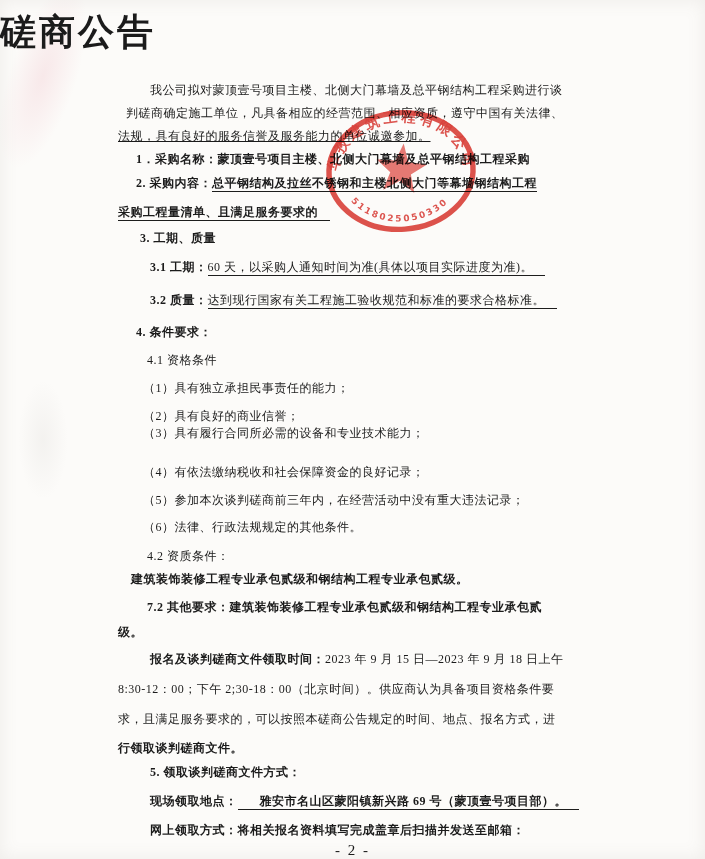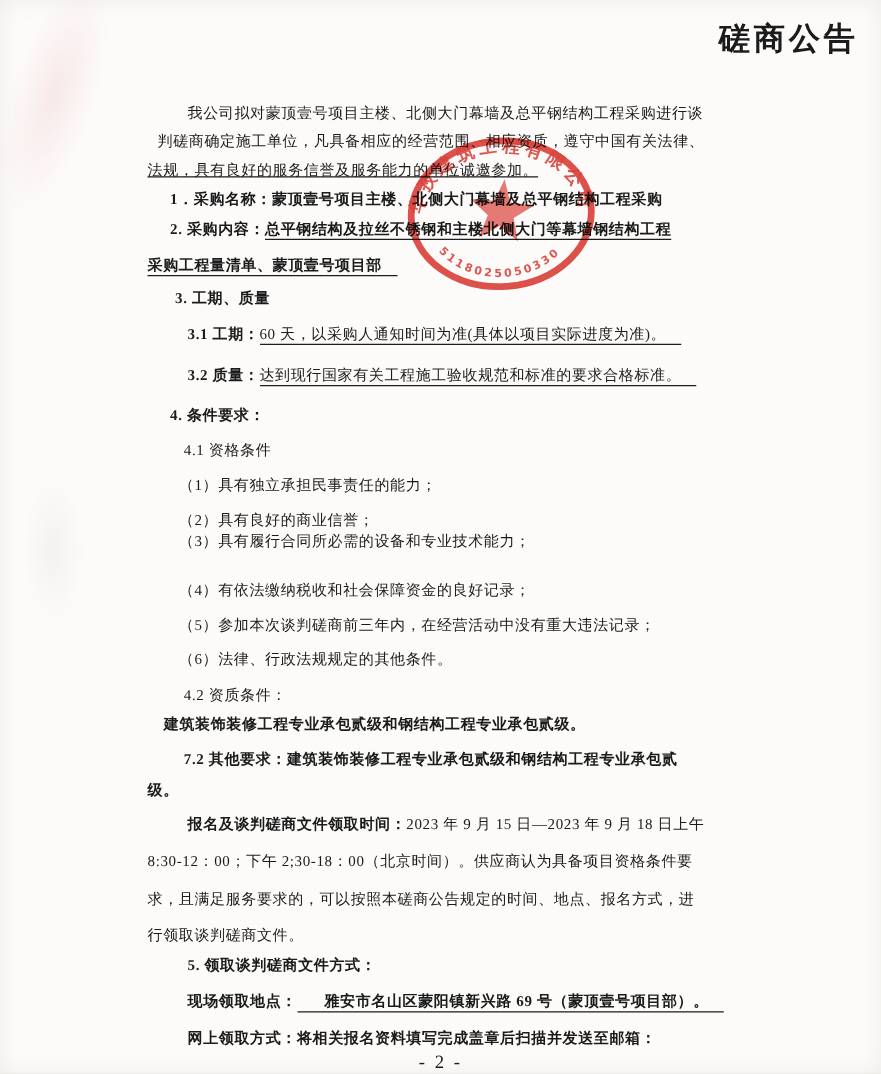--- a/index.html
+++ b/index.html
@@ -6,22 +6,22 @@
   .page {
     position:relative; width:705px; height:859px; margin:0 auto;
     background:#fcfbf9; overflow:hidden;
     font-family:"Liberation Serif","DejaVu Serif",serif;
     color:#1b1b1b;
     box-shadow: inset 0 0 18px rgba(120,110,100,.10);
   }
   .ln { position:absolute; font-size:12px; line-height:20px; white-space:nowrap; letter-spacing:0.5px; }
   .b  { font-weight:700; }
   .title {
-    left:0; top:22px; width:687px; text-align:right;
-    font-size:25px; font-weight:700; letter-spacing:3px;
+    left:0; top:22px; width:687px; text-align:left;
+    font-size:36px; font-weight:700; letter-spacing:3px;
   }
   .u  { border-bottom:1.6px solid #1d1d1d; padding-bottom:1px; }
   .u-trail { padding-right:12px; }
   .u-lead  { padding-left:22px; }
   .pagenum { left:0; top:840px; width:705px; text-align:center; font-size:15px; letter-spacing:2px; }
   .seal {
     position:absolute; left:322px; top:106px; width:158px; height:130px;
     mix-blend-mode:multiply; opacity:.93; transform:rotate(-4deg);
     pointer-events:none;
   }
@@ -45,21 +45,21 @@
 
   <div class="ln title">磋商公告</div>
 
   <div class="ln" style="left:150px; top:80px;">我公司拟对蒙顶壹号项目主楼、北侧大门幕墙及总平钢结构工程采购进行谈</div>
   <div class="ln" style="left:126px; top:103px;">判磋商确定施工单位，凡具备相应的经营范围、相应资质，遵守中国有关法律、</div>
   <div class="ln" style="left:118px; top:126px;text-decoration:underline;">法规，具有良好的服务信誉及服务能力的单位诚邀参加。</div>
 
   <div class="ln" style="left:136px; top:149px;"><span class="b">1．采购名称：</span><span class="b">蒙顶壹号项目主楼、北侧大门幕墙及总平钢结构工程采购</span></div>
 
   <div class="ln" style="left:136px; top:173px;"><span class="b">2. 采购内容：</span><span class="b u">总平钢结构及拉丝不锈钢和主楼北侧大门等幕墙钢结构工程</span></div>
-  <div class="ln" style="left:118px; top:202px;"><span class="b u u-trail">采购工程量清单、蒙顶壹号项目部</span></div>
+  <div class="ln" style="left:118px; top:202px;"><span class="b u u-trail">采购工程量清单、且满足服务要求的</span></div>
 
   <div class="ln b" style="left:140px; top:228px;">3. 工期、质量</div>
 
   <div class="ln" style="left:150px; top:257px;"><span class="b">3.1 工期：</span><span class="u u-trail">60 天，以采购人通知时间为准(具体以项目实际进度为准)。</span></div>
 
   <div class="ln" style="left:150px; top:290px;"><span class="b">3.2 质量：</span><span class="u u-trail">达到现行国家有关工程施工验收规范和标准的要求合格标准。</span></div>
 
   <div class="ln b" style="left:136px; top:322px;">4. 条件要求：</div>
 
   <div class="ln" style="left:147px; top:350px;">4.1 资格条件</div>
@@ -73,21 +73,21 @@
 
   <div class="ln" style="left:147px; top:546px;">4.2 资质条件：</div>
   <div class="ln b" style="left:131px; top:569px;">建筑装饰装修工程专业承包贰级和钢结构工程专业承包贰级。</div>
 
   <div class="ln b" style="left:147px; top:597px;">7.2 其他要求：建筑装饰装修工程专业承包贰级和钢结构工程专业承包贰</div>
   <div class="ln b" style="left:118px; top:622px;">级。</div>
 
   <div class="ln" style="left:150px; top:649px;"><span class="b">报名及谈判磋商文件领取时间：</span><span>2023 年 9 月 15 日—2023 年 9 月 18 日上午</span></div>
   <div class="ln" style="left:118px; top:679px;">8:30-12：00；下午 2;30-18：00（北京时间）。供应商认为具备项目资格条件要</div>
   <div class="ln" style="left:118px; top:709px;">求，且满足服务要求的，可以按照本磋商公告规定的时间、地点、报名方式，进</div>
-  <div class="ln" style="left:118px; top:738px;">行领取谈判磋商文件。</div>
+  <div class="ln" style="left:118px; top:738px;font-weight:bold;">行领取谈判磋商文件。</div>
 
   <div class="ln b" style="left:150px; top:762px;">5. 领取谈判磋商文件方式：</div>
 
   <div class="ln" style="left:150px; top:791px;text-align:center;"><span class="b">现场领取地点：</span><span class="b u u-lead u-trail">雅安市名山区蒙阳镇新兴路 69 号（蒙顶壹号项目部）。</span></div>
 
   <div class="ln" style="left:150px; top:820px;"><span class="b">网上领取方式：</span><span class="b">将相关报名资料填写完成盖章后扫描并发送至邮箱：</span></div>
 
   <div class="ln pagenum">- 2 -</div>
 
   <svg class="seal" viewBox="0 0 160 130" aria-hidden="true">

